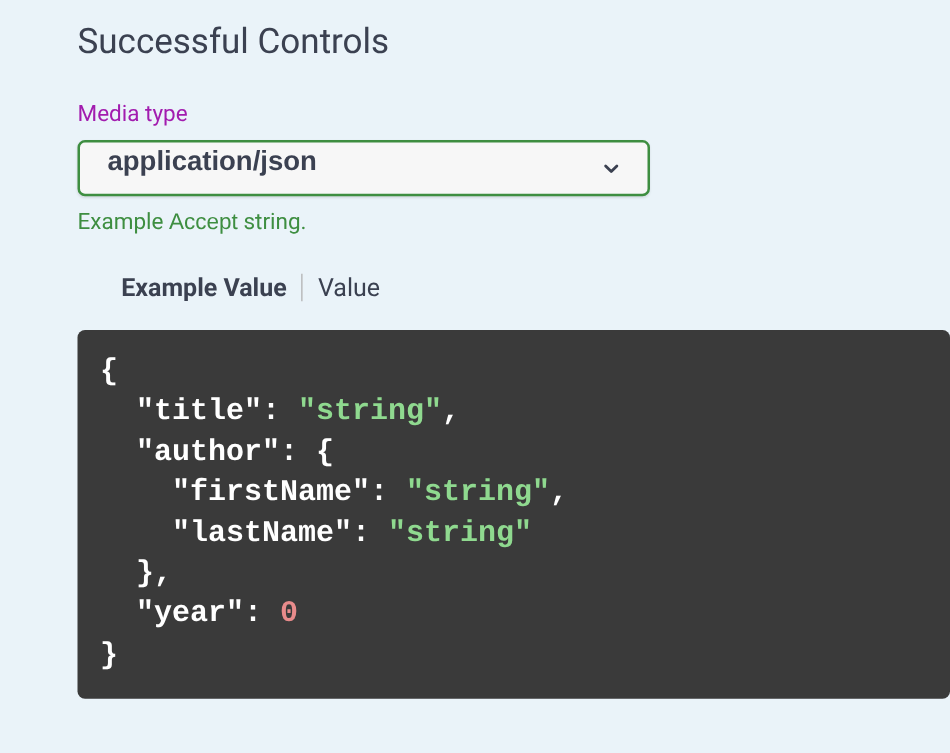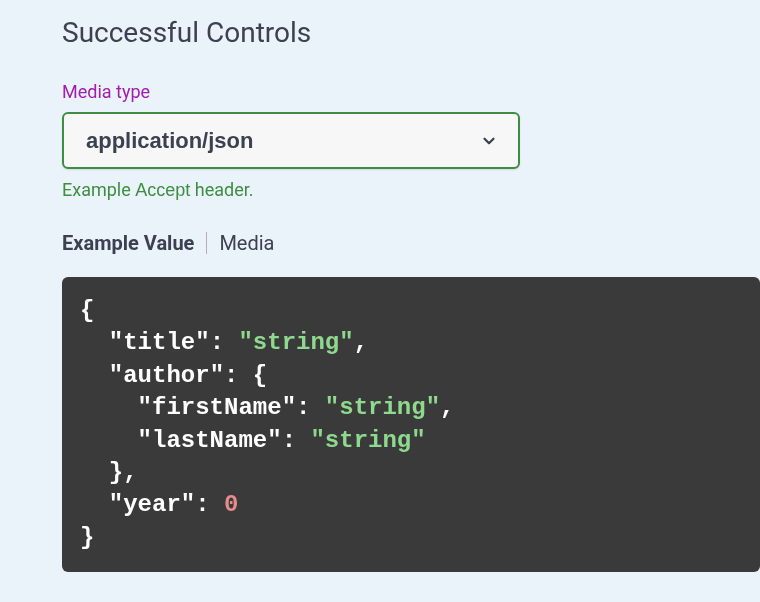--- a/index.html
+++ b/index.html
@@ -26,21 +26,21 @@
       color: #a21caf;
       margin-bottom: 10px;
     }
     .select-wrapper {
       position: relative;
       width: 458px;
       margin-bottom: 10px;
     }
     .media-type-select {
       width: 100%;
-      padding: 14px 48px 14px 22px;
+      padding: 2px 48px 14px 22px;
       font-size: 22px;
       font-weight: 700;
       color: #3b4151;
       background: #f7f7f7;
       border: 2px solid #3e8e41;
       border-radius: 6px;
       appearance: none;
       -webkit-appearance: none;
       cursor: pointer;
       outline: none;
@@ -64,20 +64,21 @@
       margin-bottom: 30px;
     }
     .helper-text .mono {
       font-family: Liberation Sans, sans-serif;
     }
     .tabs {
       display: flex;
       align-items: center;
       gap: 12px;
       margin-bottom: 22px;
+      margin-left: 35px;
     }
     .tab {
       font-size: 20px;
       color: #3b4151;
       cursor: pointer;
     }
     .tab.active {
       font-weight: 700;
     }
     .tab-divider {
@@ -114,27 +115,27 @@
     <option>application/json</option>
   </select>
   <span class="chevron-down">
     <svg viewBox="0 0 24 24" fill="none" stroke="#3b4151" stroke-width="3" stroke-linecap="round" stroke-linejoin="round">
       <polyline points="6 9 12 15 18 9"></polyline>
     </svg>
   </span>
 </div>
 
 <div class="helper-text">
-  <span>Example </span><span class="mono">Accept</span><span> header.</span>
+  <span>Example </span><span class="mono">Accept</span><span> string.</span>
 </div>
 
 <div class="tabs">
   <span class="tab active">Example Value</span>
   <span class="tab-divider"></span>
-  <span class="tab">Media</span>
+  <span class="tab">Value</span>
 </div>
 
 <div class="code-block"><span class="tok-punc">{</span>
   <span class="tok-key">"title"</span><span class="tok-punc">: </span><span class="tok-str">"string"</span><span class="tok-punc">,</span>
   <span class="tok-key">"author"</span><span class="tok-punc">: </span><span class="tok-punc">{</span>
     <span class="tok-key">"firstName"</span><span class="tok-punc">: </span><span class="tok-str">"string"</span><span class="tok-punc">,</span>
     <span class="tok-key">"lastName"</span><span class="tok-punc">: </span><span class="tok-str">"string"</span>
   <span class="tok-punc">},</span>
   <span class="tok-key">"year"</span><span class="tok-punc">: </span><span class="tok-num">0</span>
 <span class="tok-punc">}</span></div>

